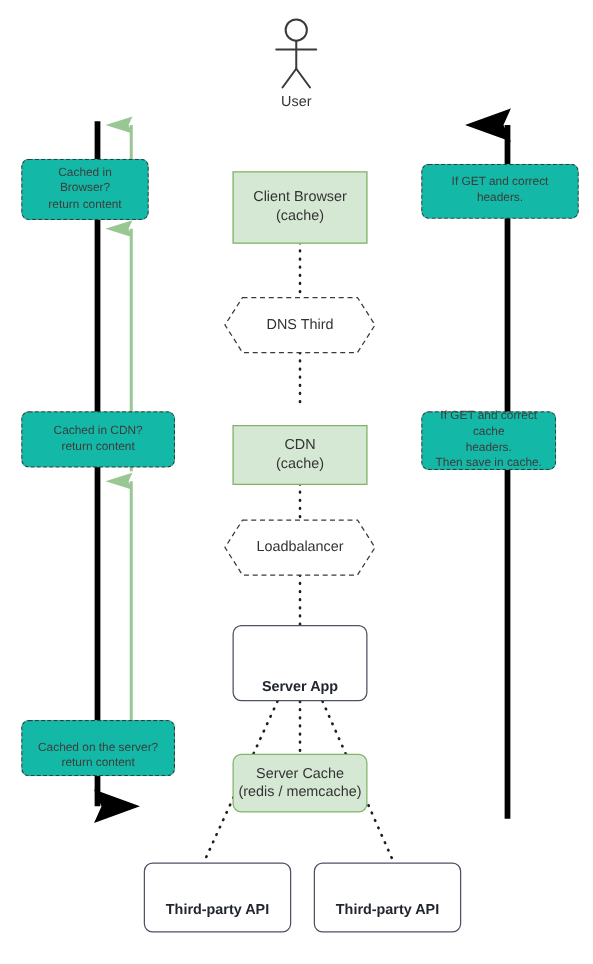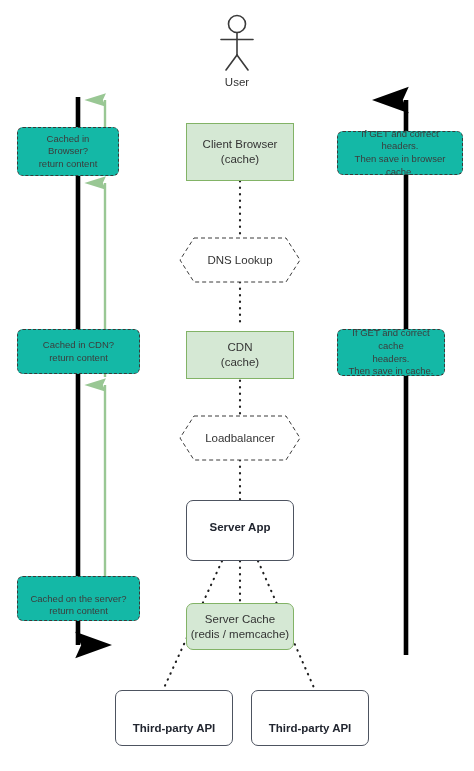--- a/index.html
+++ b/index.html
@@ -178,39 +178,39 @@
         <ellipse cx="310" cy="710" rx="4.4" ry="10.5"></ellipse>
         <line x1="299.5" y1="710" x2="320.5" y2="710"></line>
         <path d="M301.5,703.5 Q310,707 318.5,703.5"></path>
         <path d="M301.5,716.5 Q310,713 318.5,716.5"></path>
       </g>
     </g>
   </svg>
 
   <div class="actor-label" style="left:177px; top:76px;">User</div>
 
-  <div class="node green-box" style="left:186px; top:123px; width:108px; height:58px;">
+  <div class="node green-box" style="left:186px; top:137px; width:108px; height:58px;">
     <span class="nl">Client Browser</span>
     <span class="nl">(cache)</span>
   </div>
 
   <div class="hexwrap" style="left:180px; top:238px; width:120px; height:44px;">
-    <div class="hexlabel">DNS Lookup</div>
-  </div>
-
-  <div class="node green-box" style="left:186px; top:331px; width:108px; height:48px;">
+    <div class="hexlabel">DNS Third</div>
+  </div>
+
+  <div class="node green-box" style="left:186px; top:340px; width:108px; height:48px;">
     <span class="nl">CDN</span>
     <span class="nl">(cache)</span>
   </div>
 
   <div class="hexwrap" style="left:180px; top:416px; width:120px; height:44px;">
     <div class="hexlabel">Loadbalancer</div>
   </div>
 
-  <div class="node app-box" style="left:186px; top:500px; width:108px; height:61px; padding-bottom:9px;">
+  <div class="node app-box" style="left:186px; top:500px; width:108px; height:61px; justify-content:flex-end; padding-bottom:2px;">
     <span class="lbl">Server App</span>
   </div>
 
   <div class="node green-box" style="left:186px; top:603px; width:108px; height:47px;border-radius:7px;">
     <span class="nl">Server Cache</span>
     <span class="nl">(redis / memcache)</span>
   </div>
 
   <div class="node app-box" style="left:115px; top:690px; width:118px; height:56px; justify-content:flex-end; padding-bottom:9px;">
     <span class="lbl">Third-party API</span>
@@ -230,21 +230,20 @@
     <span class="nl">return content</span>
   </div>
 
   <div class="node note" style="left:17px; top:576px; width:123px; height:45px;justify-content:flex-end;">
     <span class="nl">Cached on the server?</span>
     <span class="nl">return content</span>
   </div>
 
   <div class="node note" style="left:337px; top:131px; width:126px; height:44px;">
     <span class="nl">If GET and correct headers.</span>
-    <span class="nl">Then save in browser cache.</span>
   </div>
 
   <div class="node note" style="left:337px; top:329px; width:108px; height:47px;">
     <span class="nl">If GET and correct cache</span>
     <span class="nl">headers.</span>
     <span class="nl">Then save in cache.</span>
   </div>
 
 
 </div>

